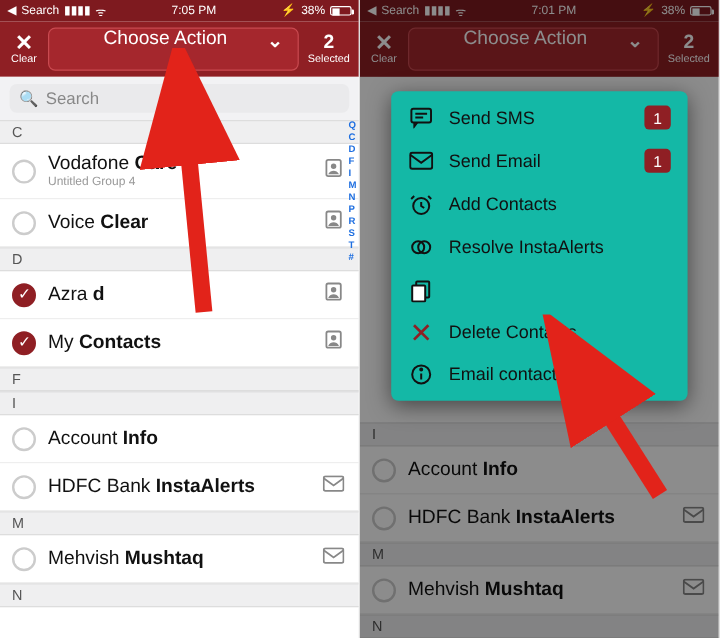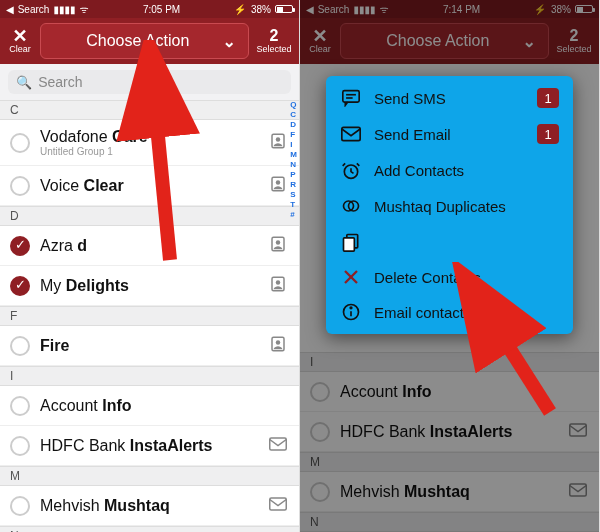--- a/index.html
+++ b/index.html
@@ -64,21 +64,20 @@
     line-height: 16px;
   }
   .action-btn {
     flex: 1;
     height: 36px;
     background: #a5272d;
     border: 1px solid #c94a50;
     border-radius: 6px;
     color: #fff;
     display: flex;
-    align-items: center;
     justify-content: space-between;
     padding: 0 12px;
     font-size: 16px;
   }
   .action-btn .chev { font-size: 16px; font-weight: bold; }
   .sel-btn {
     color: #fff;
     text-align: center;
     width: 38px;
     font-size: 9px;
@@ -160,21 +159,21 @@
     background: rgba(0,0,0,0.45);
     z-index: 10;
   }
   .dimmed .header, .dimmed .statusbar { position: relative; z-index: 0; }
   
   .menu {
     position: absolute;
     top: 76px;
     left: 26px;
     right: 26px;
-    background: #0ea5e9;
+    background: #14b8a6;
     border-radius: 6px;
     box-shadow: 0 4px 18px rgba(0,0,0,0.5);
     z-index: 20;
     padding: 4px 0;
   }
   .menu-item {
     display: flex;
     align-items: center;
     padding: 8px 14px;
     font-size: 15px;
@@ -245,21 +244,21 @@
     <div class="field">
       <span class="mag">🔍</span>
       <span>Search</span>
     </div>
   </div>
 
   <div class="list" id="left-list">
       <div class="section-h">C</div>
       <div class="row">
         <span class="radio"></span>
-        <span class="row-text">Vodafone <b>Care</b><span class="sub">Untitled Group 1</span></span>
+        <span class="row-text">Vodafone <b>Care</b><span class="sub">Untitled Group 4</span></span>
         <span class="row-icon"><svg width="18" height="18" viewBox="0 0 24 24" fill="#888">
             <rect x="4" y="3" width="16" height="18" rx="2" fill="none" stroke="#888" stroke-width="2"></rect>
             <circle cx="12" cy="10" r="3"></circle>
             <path d="M6 19c1-3 4-4 6-4s5 1 6 4"></path>
           </svg></span>
       </div>
       <div class="row">
         <span class="radio"></span>
         <span class="row-text">Voice <b>Clear</b></span>
         <span class="row-icon"><svg width="18" height="18" viewBox="0 0 24 24" fill="#888">
@@ -273,37 +272,28 @@
         <span class="radio checked"></span>
         <span class="row-text">Azra <b>d</b></span>
         <span class="row-icon"><svg width="18" height="18" viewBox="0 0 24 24" fill="#888">
             <rect x="4" y="3" width="16" height="18" rx="2" fill="none" stroke="#888" stroke-width="2"></rect>
             <circle cx="12" cy="10" r="3"></circle>
             <path d="M6 19c1-3 4-4 6-4s5 1 6 4"></path>
           </svg></span>
       </div>
       <div class="row">
         <span class="radio checked"></span>
-        <span class="row-text">My <b>Delights</b></span>
+        <span class="row-text">My <b>Contacts</b></span>
         <span class="row-icon"><svg width="18" height="18" viewBox="0 0 24 24" fill="#888">
             <rect x="4" y="3" width="16" height="18" rx="2" fill="none" stroke="#888" stroke-width="2"></rect>
             <circle cx="12" cy="10" r="3"></circle>
             <path d="M6 19c1-3 4-4 6-4s5 1 6 4"></path>
           </svg></span>
       </div>
       <div class="section-h">F</div>
-      <div class="row">
-        <span class="radio"></span>
-        <span class="row-text"><b>Fire</b></span>
-        <span class="row-icon"><svg width="18" height="18" viewBox="0 0 24 24" fill="#888">
-            <rect x="4" y="3" width="16" height="18" rx="2" fill="none" stroke="#888" stroke-width="2"></rect>
-            <circle cx="12" cy="10" r="3"></circle>
-            <path d="M6 19c1-3 4-4 6-4s5 1 6 4"></path>
-          </svg></span>
-      </div>
       <div class="section-h">I</div>
       <div class="row">
         <span class="radio"></span>
         <span class="row-text">Account <b>Info</b></span>
         <span class="row-icon"></span>
       </div>
       <div class="row">
         <span class="radio"></span>
         <span class="row-text">HDFC Bank <b>InstaAlerts</b></span>
         <span class="row-icon"><svg width="18" height="14" viewBox="0 0 24 18" fill="none" stroke="#888" stroke-width="2">
@@ -339,21 +329,21 @@
 </div>
 
 <div class="phone dimmed" id="phone-right">
   <div class="statusbar">
     <div class="left">
       <span>◀</span>
       <span>Search</span>
       <span>▮▮▮▮</span>
       <span>ᯤ</span>
     </div>
-    <div>7:14 PM</div>
+    <div>7:01 PM</div>
     <div class="right">
       <span>⚡</span>
       <span>38%</span>
       <span class="batt">
           <span class="fill" style="width:38%"></span>
         </span>
     </div>
   </div>
 
   <div class="header">
@@ -432,21 +422,21 @@
         </span>
         <span>Add Contacts</span>
       </div>
       <div class="menu-item">
         <span class="ico">
           <svg width="20" height="20" viewBox="0 0 24 24" fill="none" stroke="#111" stroke-width="2">
             <circle cx="9" cy="12" r="6"></circle>
             <circle cx="15" cy="12" r="6"></circle>
           </svg>
         </span>
-        <span>Mushtaq Duplicates</span>
+        <span>Resolve InstaAlerts</span>
       </div>
       <div class="menu-item">
         <span class="ico">
           <svg width="20" height="20" viewBox="0 0 24 24" fill="none" stroke="#111" stroke-width="2">
             <rect x="7" y="3" width="13" height="16" rx="1"></rect>
             <rect x="3" y="7" width="13" height="16" rx="1" fill="#fff"></rect>
           </svg>
         </span>
       </div>
       <div class="menu-item">

